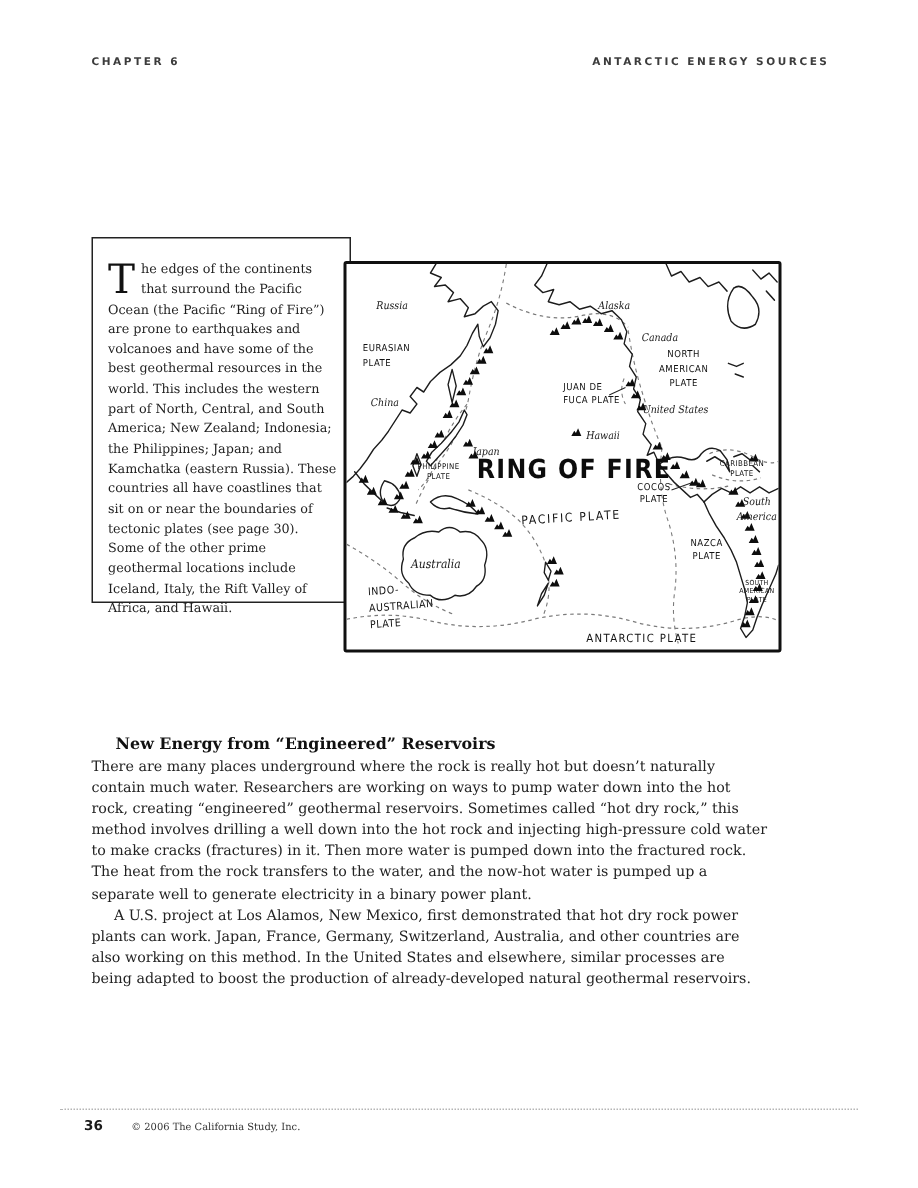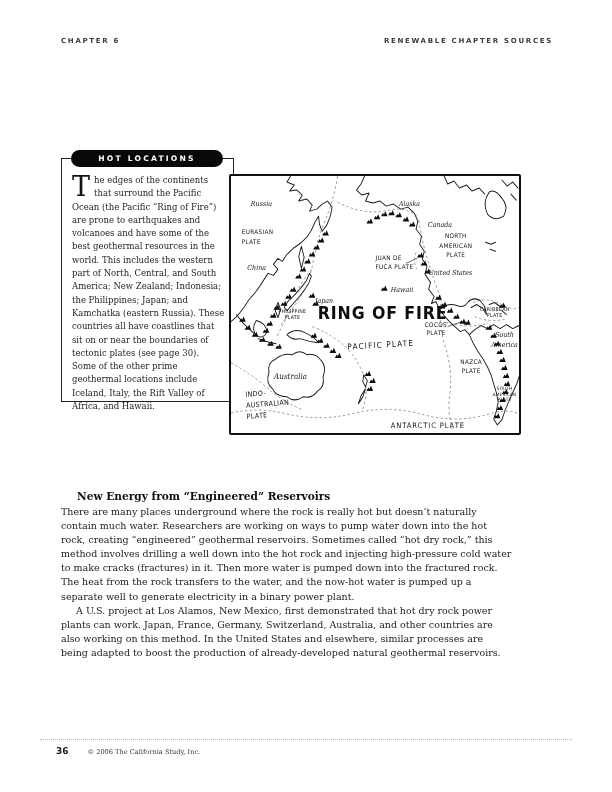--- a/index.html
+++ b/index.html
@@ -58,27 +58,24 @@
   .lbl-plate-big{font-family:"DejaVu Sans",sans-serif;font-size:8px;letter-spacing:1.3px;fill:#111;}
   .volc{fill:#0d0d0d;}
 </style>
 </head>
 <body>
 
 <div class="page">
 
   <div class="header">
     <span>CHAPTER 6</span>
-    <span>RENEWABLE CHAPTER SOURCES</span>
+    <span>ANTARCTIC ENERGY SOURCES</span>
   </div>
 
   <div class="callout">
-    <div class="callout-pill">
-      <span>HOT LOCATIONS</span>
-    </div>
     <div class="callout-text">
       <span class="dropcap">T</span><span>he edges of the continents that surround the Pacific Ocean (the Pacific “Ring of Fire”) are prone to earthquakes and volcanoes and have some of the best geothermal resources in the world. This includes the western part of North, Central, and South America; New Zealand; Indonesia; the Philippines; Japan; and Kamchatka (eastern Russia). These countries all have coastlines that sit on or near the boundaries of tectonic plates (see page 30). Some of the other prime geothermal locations include Iceland, Italy, the Rift Valley of Africa, and Hawaii.</span>
     </div>
   </div>
 
   <figure class="map-fig" style="margin:0">
     <svg viewBox="0 0 319 256" preserveAspectRatio="none">
       <defs>
         <path id="volc" class="volc" d="M0,5.2 L2.2,1.8 L3.4,3.2 L5,0 L7.4,5.2 Z"></path>
       </defs>

